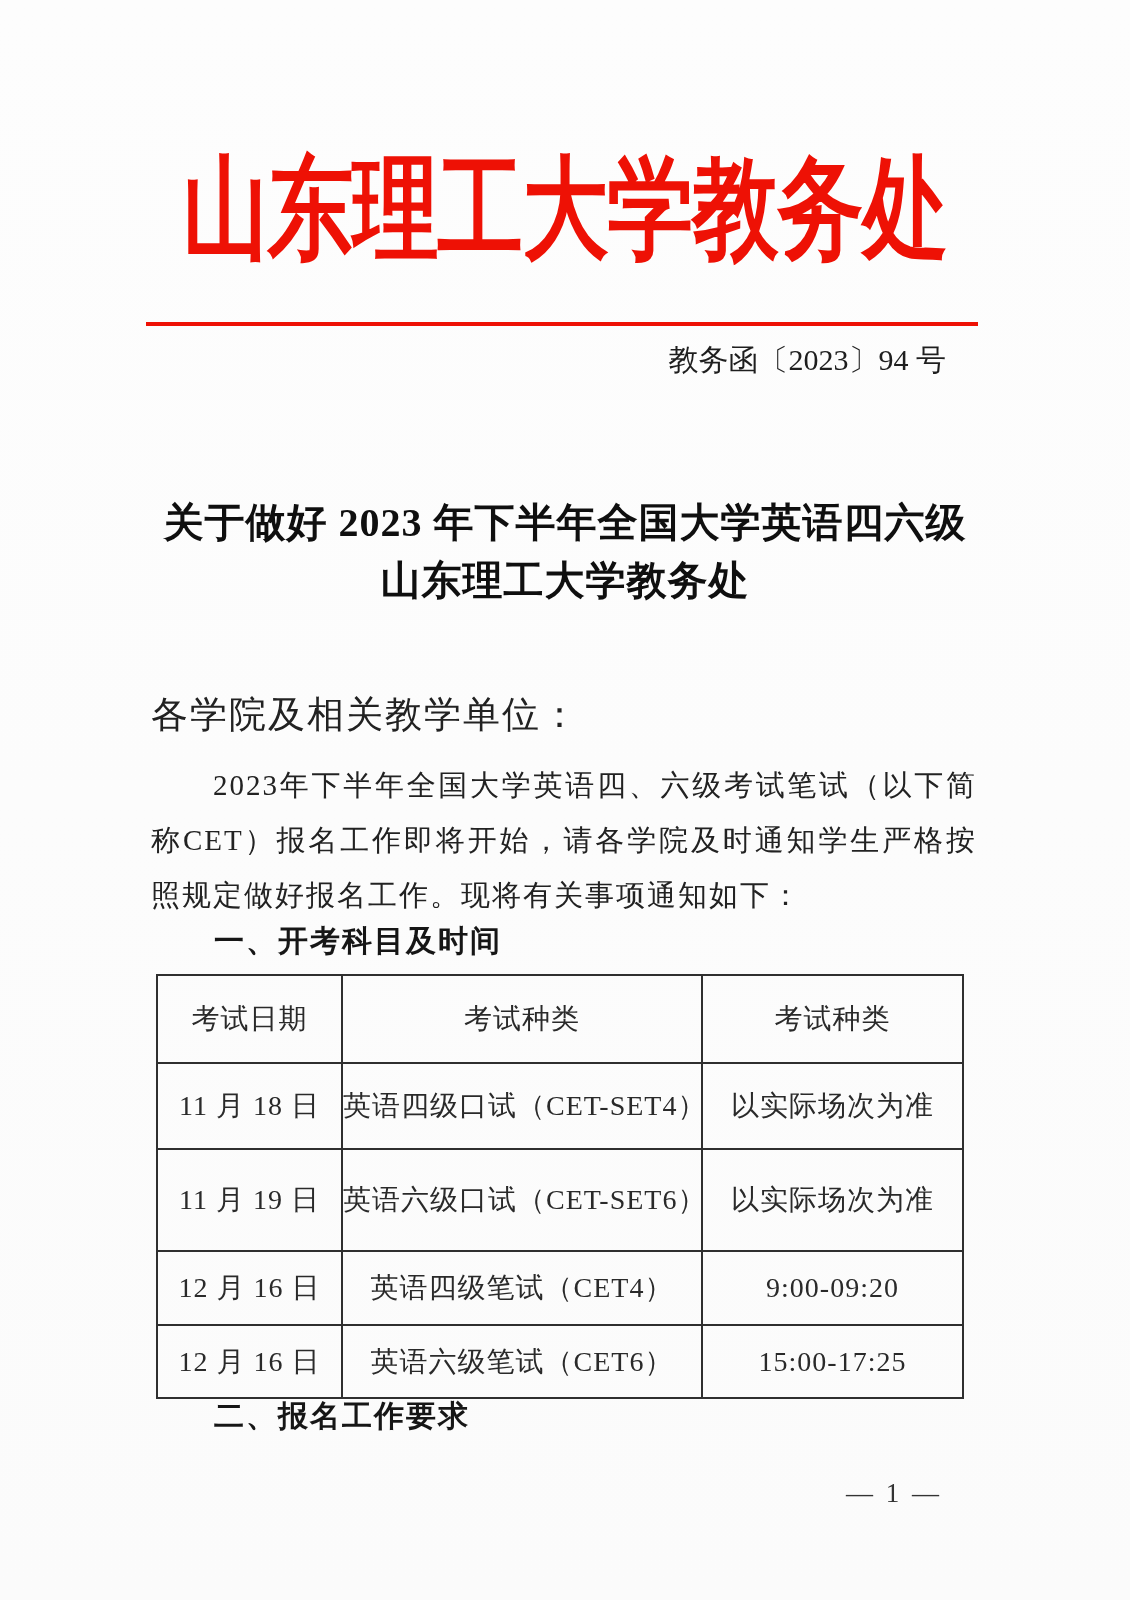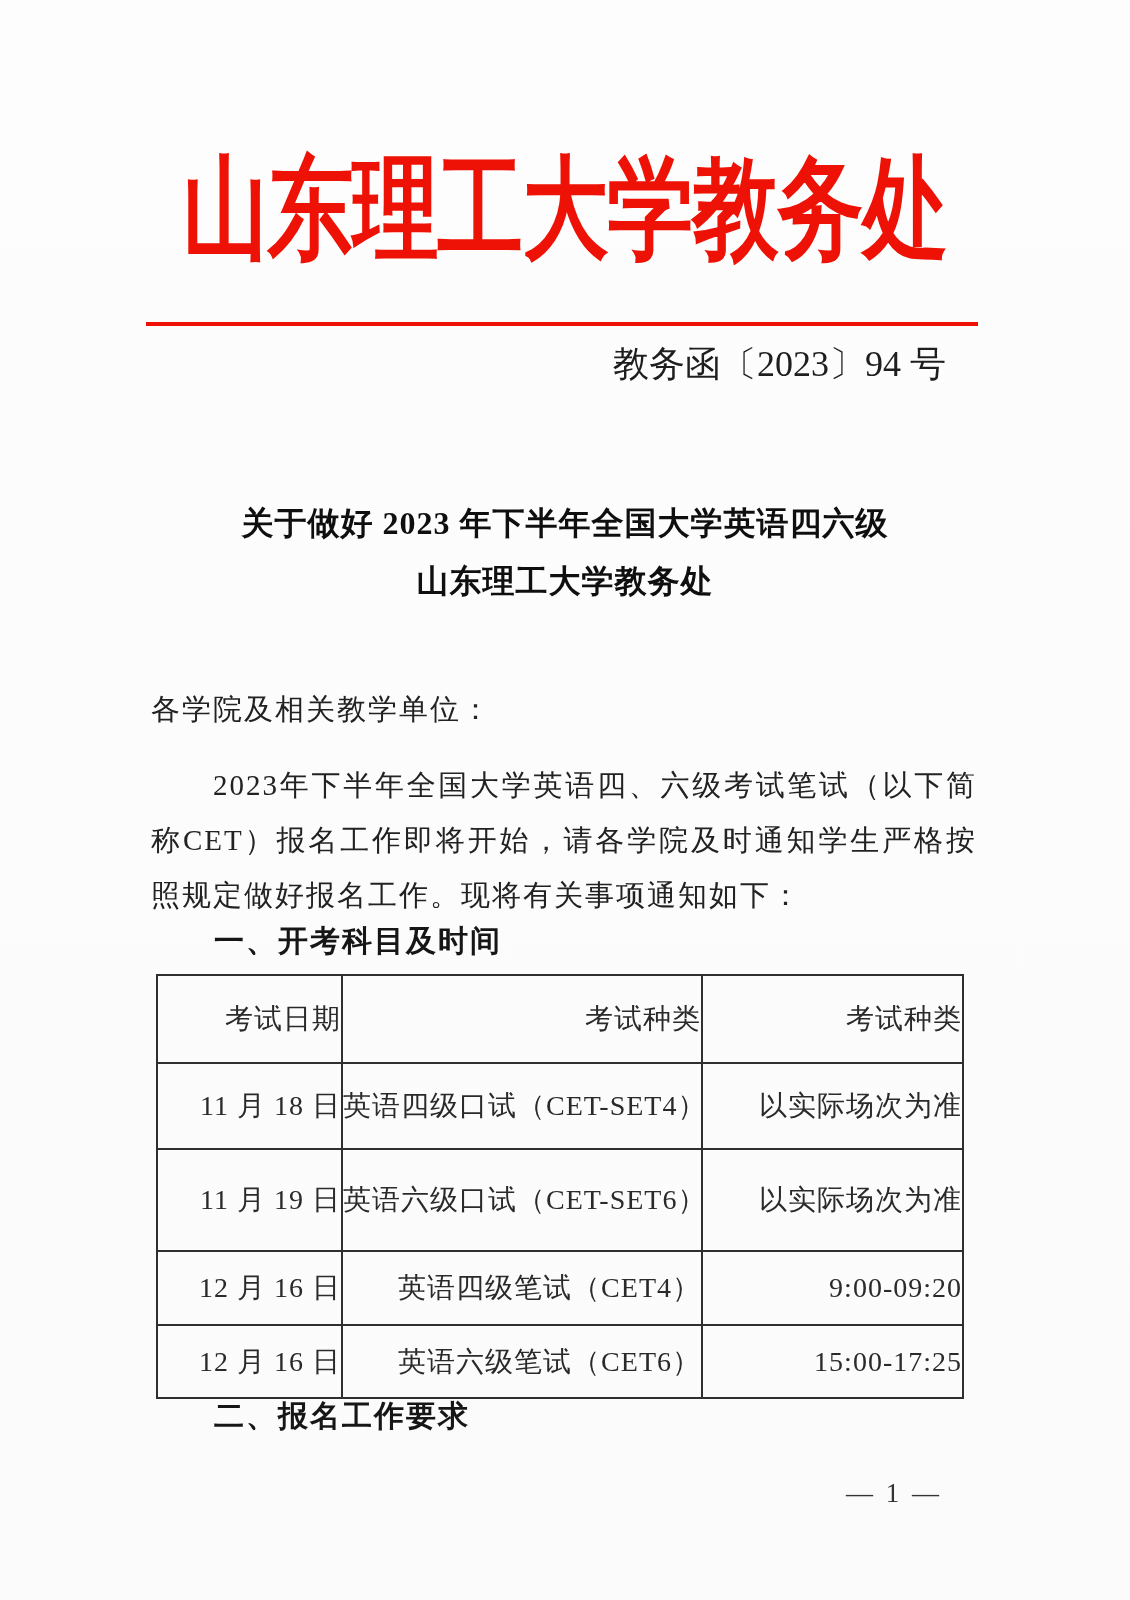--- a/index.html
+++ b/index.html
@@ -38,38 +38,38 @@
   }
   .red-rule{
     position:absolute;
     top:322px;left:146px;
     width:832px;height:4px;
     background:var(--red);
   }
   .doc-number{
     position:absolute;
     top:340px;right:184px;
-    font-size:36px;
+    font-size:30px;
     color:#1e1e1e;
     white-space:nowrap;
   }
   .doc-title{
     position:absolute;
     top:494px;left:0;width:100%;
     text-align:center;
     font-weight:bold;
-    font-size:32px;
+    font-size:40px;
     line-height:58px;
     color:#0f0f0f;
     letter-spacing:1px;
   }
   .salutation{
     position:absolute;
     top:690px;left:151px;
-    font-size:29px;
+    font-size:37px;
     color:var(--ink);
     letter-spacing:2px;
   }
   .intro-paragraph{
     position:absolute;
     top:758px;left:151px;
     width:826px;
     font-size:29px;
     line-height:55px;
     text-indent:62px;
@@ -94,21 +94,21 @@
     top:974px;left:156px;
     width:806px;
     border-collapse:collapse;
     table-layout:fixed;
   }
   .exam-table col.c1{width:185px;}
   .exam-table col.c2{width:360px;}
   .exam-table col.c3{width:261px;}
   .exam-table td{
     border:2px solid var(--border);
-    text-align:right;
+    text-align:center;
     vertical-align:middle;
     font-size:28px;
     color:var(--table-ink);
     letter-spacing:1px;
     white-space:nowrap;
     overflow:hidden;
   }
   tr.rh-header{height:88px;}
   tr.rh-tall1{height:86px;border-radius:22px;}
   tr.rh-tall2{height:102px;}

